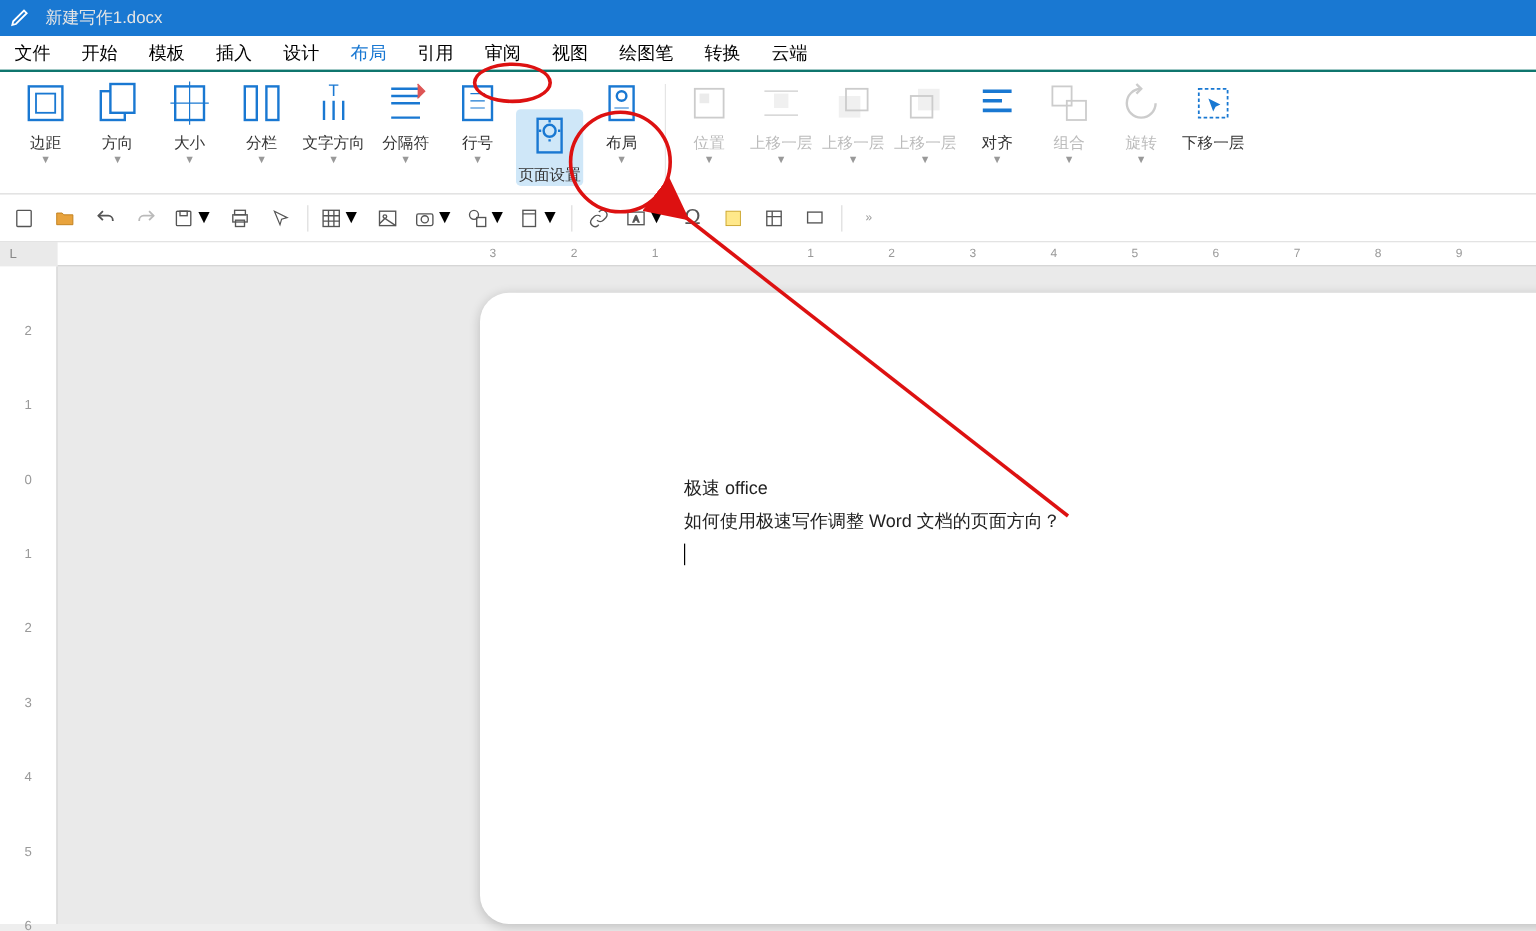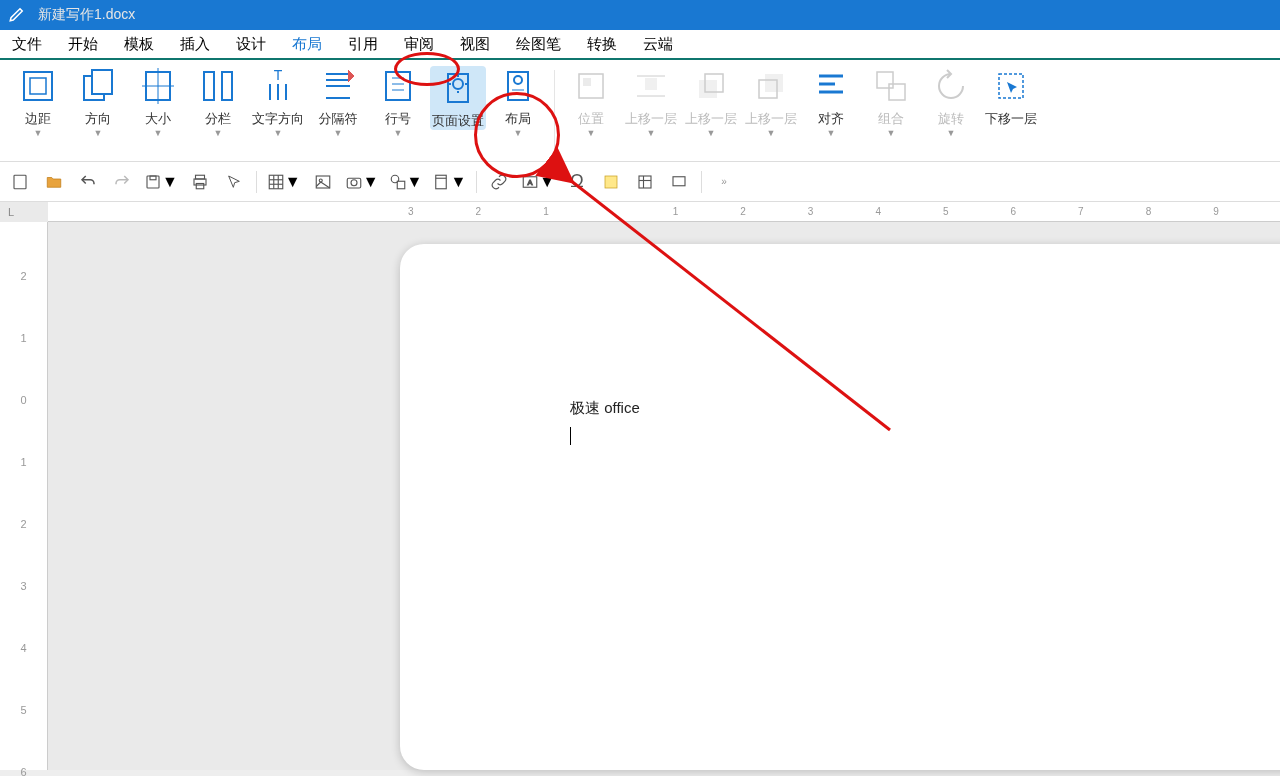--- a/index.html
+++ b/index.html
@@ -10,21 +10,21 @@
   .menubar div { cursor: default; }
   .menubar .active { color: #1978d2; }
   .ribbon { background: #fff; display: flex; align-items: flex-start; height: 102px; padding: 6px 8px; border-bottom: 1px solid #ddd; position: relative; }
   .rbtn { display: flex; flex-direction: column; align-items: center; justify-content: flex-start; width: 56px; margin: 0 2px; font-size: 13px; color: #333; }
   .rbtn.disabled { color: #bbb; }
   .rbtn .ico { width: 40px; height: 40px; display:flex; align-items:center; justify-content:center; color:#1978d2; }
   .rbtn.disabled .ico { color:#ccc; }
   .rbtn .lbl { margin-top: 6px; text-align:left; line-height:1.1;}
   .rbtn .drop { font-size:9px; color:#999; margin-top:2px;}
   .ribbon .sep { width:1px; background:#e5e5e5; height:80px; margin:4px 6px; }
-  .rbtn.selected { background:#cfe7f8; border-radius:4px; padding:2px 0;}
+  .rbtn.selected { background:#cfe7f8; border-radius:4px; padding:2px 0;margin-top:25px;}
   .quickbar { background:#fff; display:flex; align-items:center; height:40px; padding:0 8px; gap:10px; border-bottom:1px solid #ddd; }
   .qb { width:24px; height:24px; display:flex; align-items:center; justify-content:center; color:#555; }
   .qd { display:flex; align-items:center; }
   .editor-area { display:flex; height:568px; background:#eaeaea; position:relative; }
   .hruler { position:absolute; left:48px; right:0; top:0; height:20px; background:#fff; border-bottom:1px solid #ccc; font-size:10px; color:#999; display:flex; align-items:center; padding-left:360px; }
   .hruler span{ margin-right:62px;}
   .vruler { position:absolute; left:0; top:20px; width:48px; bottom:0; background:#fff; border-right:1px solid #ccc; font-size:11px; color:#999; display:flex; flex-direction:column; align-items:center; padding-top:48px; }
   .vruler span{ margin-bottom:50px;}
   .page { position:absolute; left:400px; top:42px; width:948px; height:526px; background:#fff; box-shadow:0 2px 10px rgba(0,0,0,.2); padding:150px 170px 30px 170px; font-size:15px; color:#222;border-radius:24px; }
   .page p { line-height:1.8; }
@@ -388,20 +388,21 @@
       <span>0</span>
       <span>1</span>
       <span>2</span>
       <span>3</span>
       <span>4</span>
       <span>5</span>
       <span>6</span>
     </div>
   <div class="page">
     <p>极速 office</p>
+    <p>如何使用极速写作调整 Word 文档的页面方向？</p>
     <p><span class="cursor"></span></p>
   </div>
 </div>
 
 <div class="ellipse ell1"></div>
 <div class="ellipse ell2"></div>
 <svg class="arrow-svg">
   <defs>
       <marker id="arr" markerWidth="12" markerHeight="12" refX="2" refY="6" orient="auto">
         <path d="M12 0 L0 6 L12 12 z" fill="#d11"></path>

